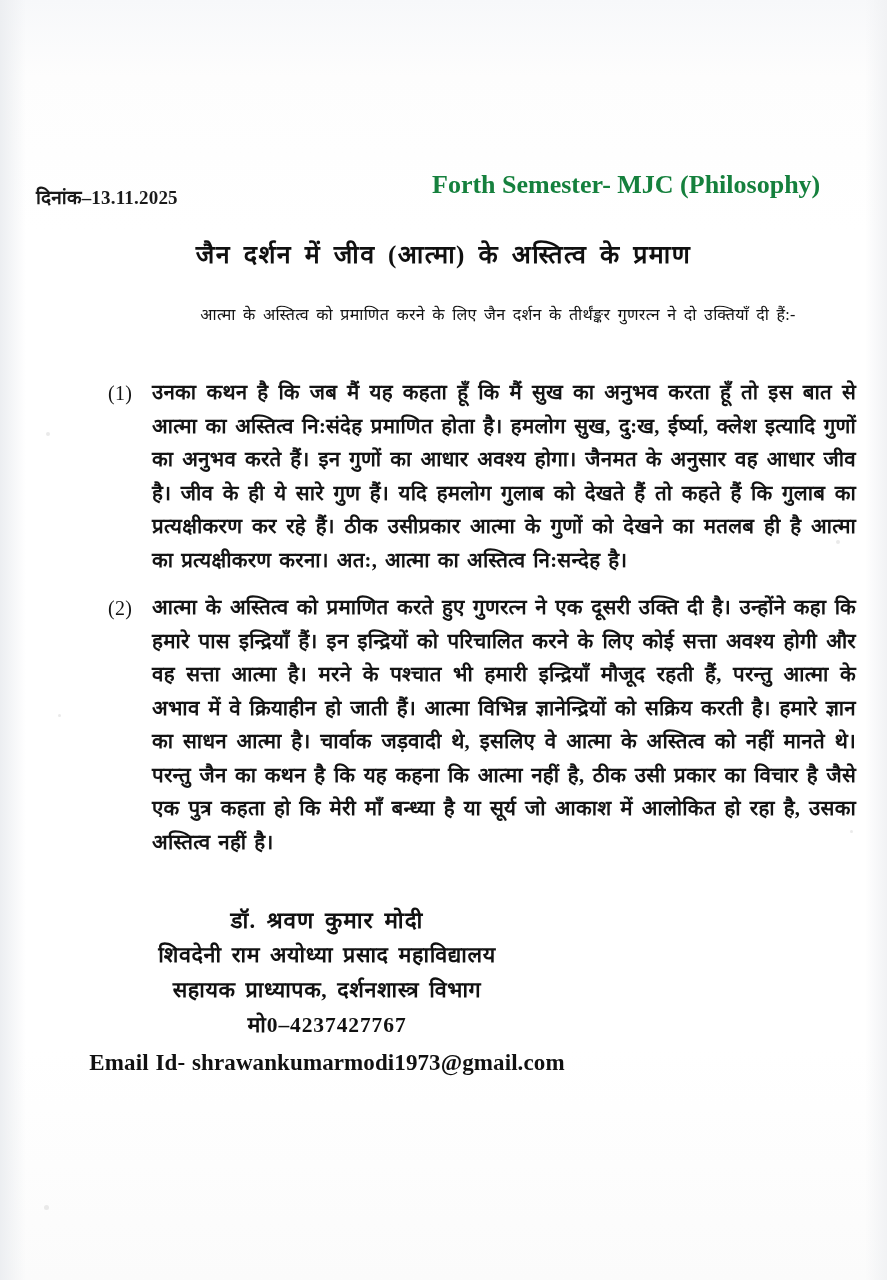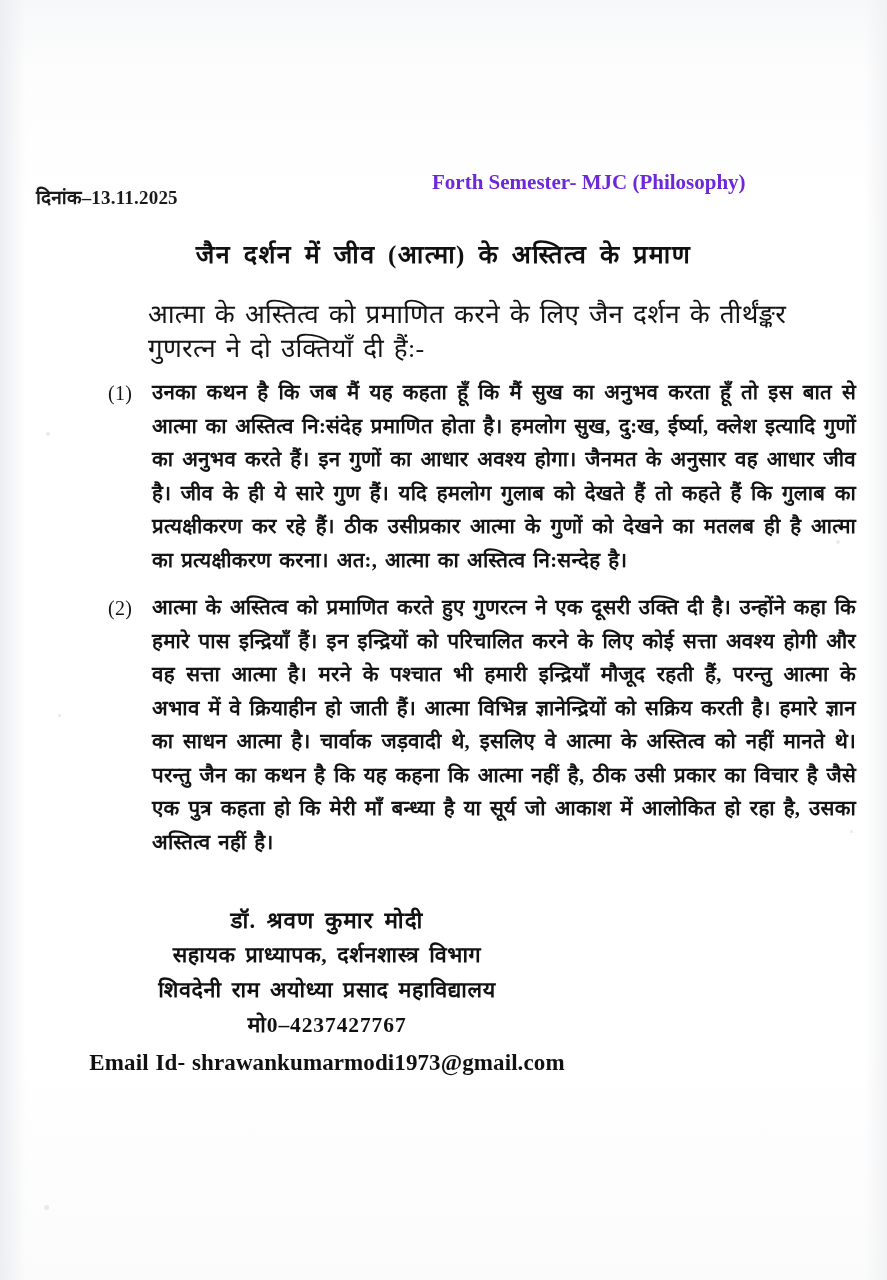--- a/index.html
+++ b/index.html
@@ -63,23 +63,23 @@
     letter-spacing: 0.2px;
     color: #1a1a1a;
     white-space: nowrap;
     margin-top: 32px;
   }
   .semester-title {
     position: absolute;
     left: 432px;
     top: 18px;
     font-family: "Liberation Serif", serif;
-    font-size: 21px;
-    font-weight: 700;
-    color: #6d28d9;
+    font-size: 26px;
+    font-weight: 700;
+    color: #15803d;
     white-space: nowrap;
   }
 
   
   .doc-title {
     position: absolute;
     top: 236px;
     left: 0;
     width: 887px;
     text-align: center;
@@ -90,25 +90,26 @@
     color: #101010;
     word-spacing: 5px;
   }
 
   
   .intro {
     position: absolute;
     top: 298px;
     left: 148px;
     width: 700px;
-    font-size: 26px;
+    font-size: 16px;
     line-height: 34px;
     letter-spacing: 0.3px;
     word-spacing: 3px;
     color: #141414;
+    text-align: center;
   }
 
   .para {
     position: absolute;
     left: 108px;
     width: 748px;
     display: flex;
     gap: 10px;
     font-size: 20.5px;
     line-height: 33.5px;
@@ -190,22 +191,22 @@
     <div class="ptext">उनका कथन है कि जब मैं यह कहता हूँ कि मैं सुख का अनुभव करता हूँ तो इस बात से आत्मा का अस्तित्व नि:संदेह प्रमाणित होता है। हमलोग सुख, दु:ख, ईर्ष्या, क्लेश इत्यादि गुणों का अनुभव करते हैं। इन गुणों का आधार अवश्य होगा। जैनमत के अनुसार वह आधार जीव है। जीव के ही ये सारे गुण हैं। यदि हमलोग गुलाब को देखते हैं तो कहते हैं कि गुलाब का प्रत्यक्षीकरण कर रहे हैं। ठीक उसीप्रकार आत्मा के गुणों को देखने का मतलब ही है आत्मा का प्रत्यक्षीकरण करना। अत:, आत्मा का अस्तित्व नि:सन्देह है।</div>
   </div>
 
   <div class="para para-2">
     <div class="marker">(2)</div>
     <div class="ptext">आत्मा के अस्तित्व को प्रमाणित करते हुए गुणरत्न ने एक दूसरी उक्ति दी है। उन्होंने कहा कि हमारे पास इन्द्रियाँ हैं। इन इन्द्रियों को परिचालित करने के लिए कोई सत्ता अवश्य होगी और वह सत्ता आत्मा है। मरने के पश्चात भी हमारी इन्द्रियाँ मौजूद रहती हैं, परन्तु आत्मा के अभाव में वे क्रियाहीन हो जाती हैं। आत्मा विभिन्न ज्ञानेन्द्रियों को सक्रिय करती है। हमारे ज्ञान का साधन आत्मा है। चार्वाक जड़वादी थे, इसलिए वे आत्मा के अस्तित्व को नहीं मानते थे। परन्तु जैन का कथन है कि यह कहना कि आत्मा नहीं है, ठीक उसी प्रकार का विचार है जैसे एक पुत्र कहता हो कि मेरी माँ बन्ध्या है या सूर्य जो आकाश में आलोकित हो रहा है, उसका अस्तित्व नहीं है।</div>
   </div>
 
   <div class="sign-block">
     <div class="sl name">डॉ. श्रवण कुमार मोदी</div>
+    <div class="sl">शिवदेनी राम अयोध्या प्रसाद महाविद्यालय</div>
     <div class="sl">सहायक प्राध्यापक, दर्शनशास्त्र विभाग</div>
-    <div class="sl">शिवदेनी राम अयोध्या प्रसाद महाविद्यालय</div>
     <div class="sl mobile">मो0–4237427767</div>
     <div class="sl email">Email Id- shrawankumarmodi1973@gmail.com</div>
   </div>
 
   <div class="speck" style="left:46px; top:432px; width:4px; height:4px;"></div>
   <div class="speck" style="left:58px; top:714px; width:3px; height:3px;"></div>
   <div class="speck" style="left:44px; top:1205px; width:5px; height:5px;"></div>
   <div class="speck" style="left:836px; top:540px; width:4px; height:4px;"></div>
   <div class="speck" style="left:850px; top:830px; width:3px; height:3px;"></div>
 

